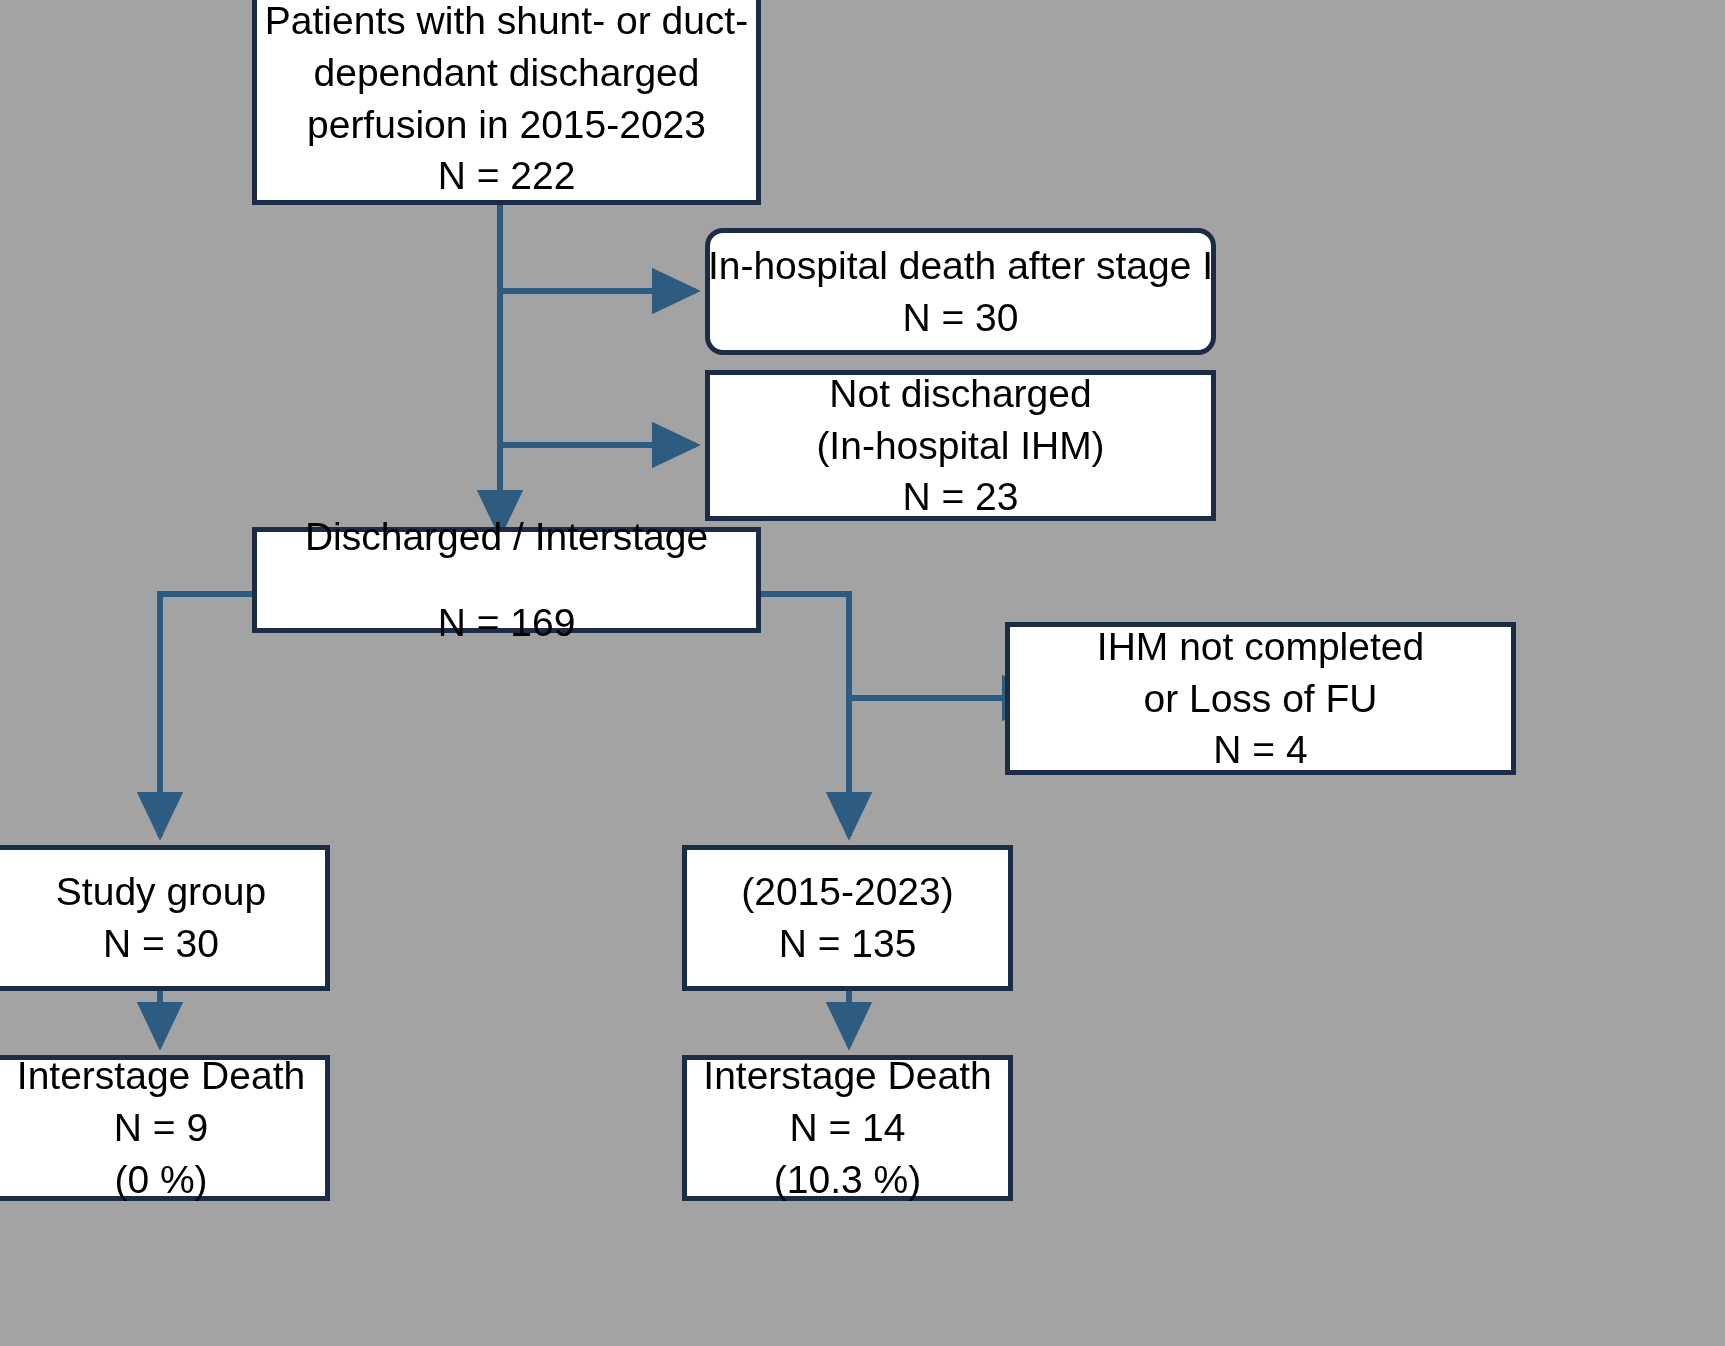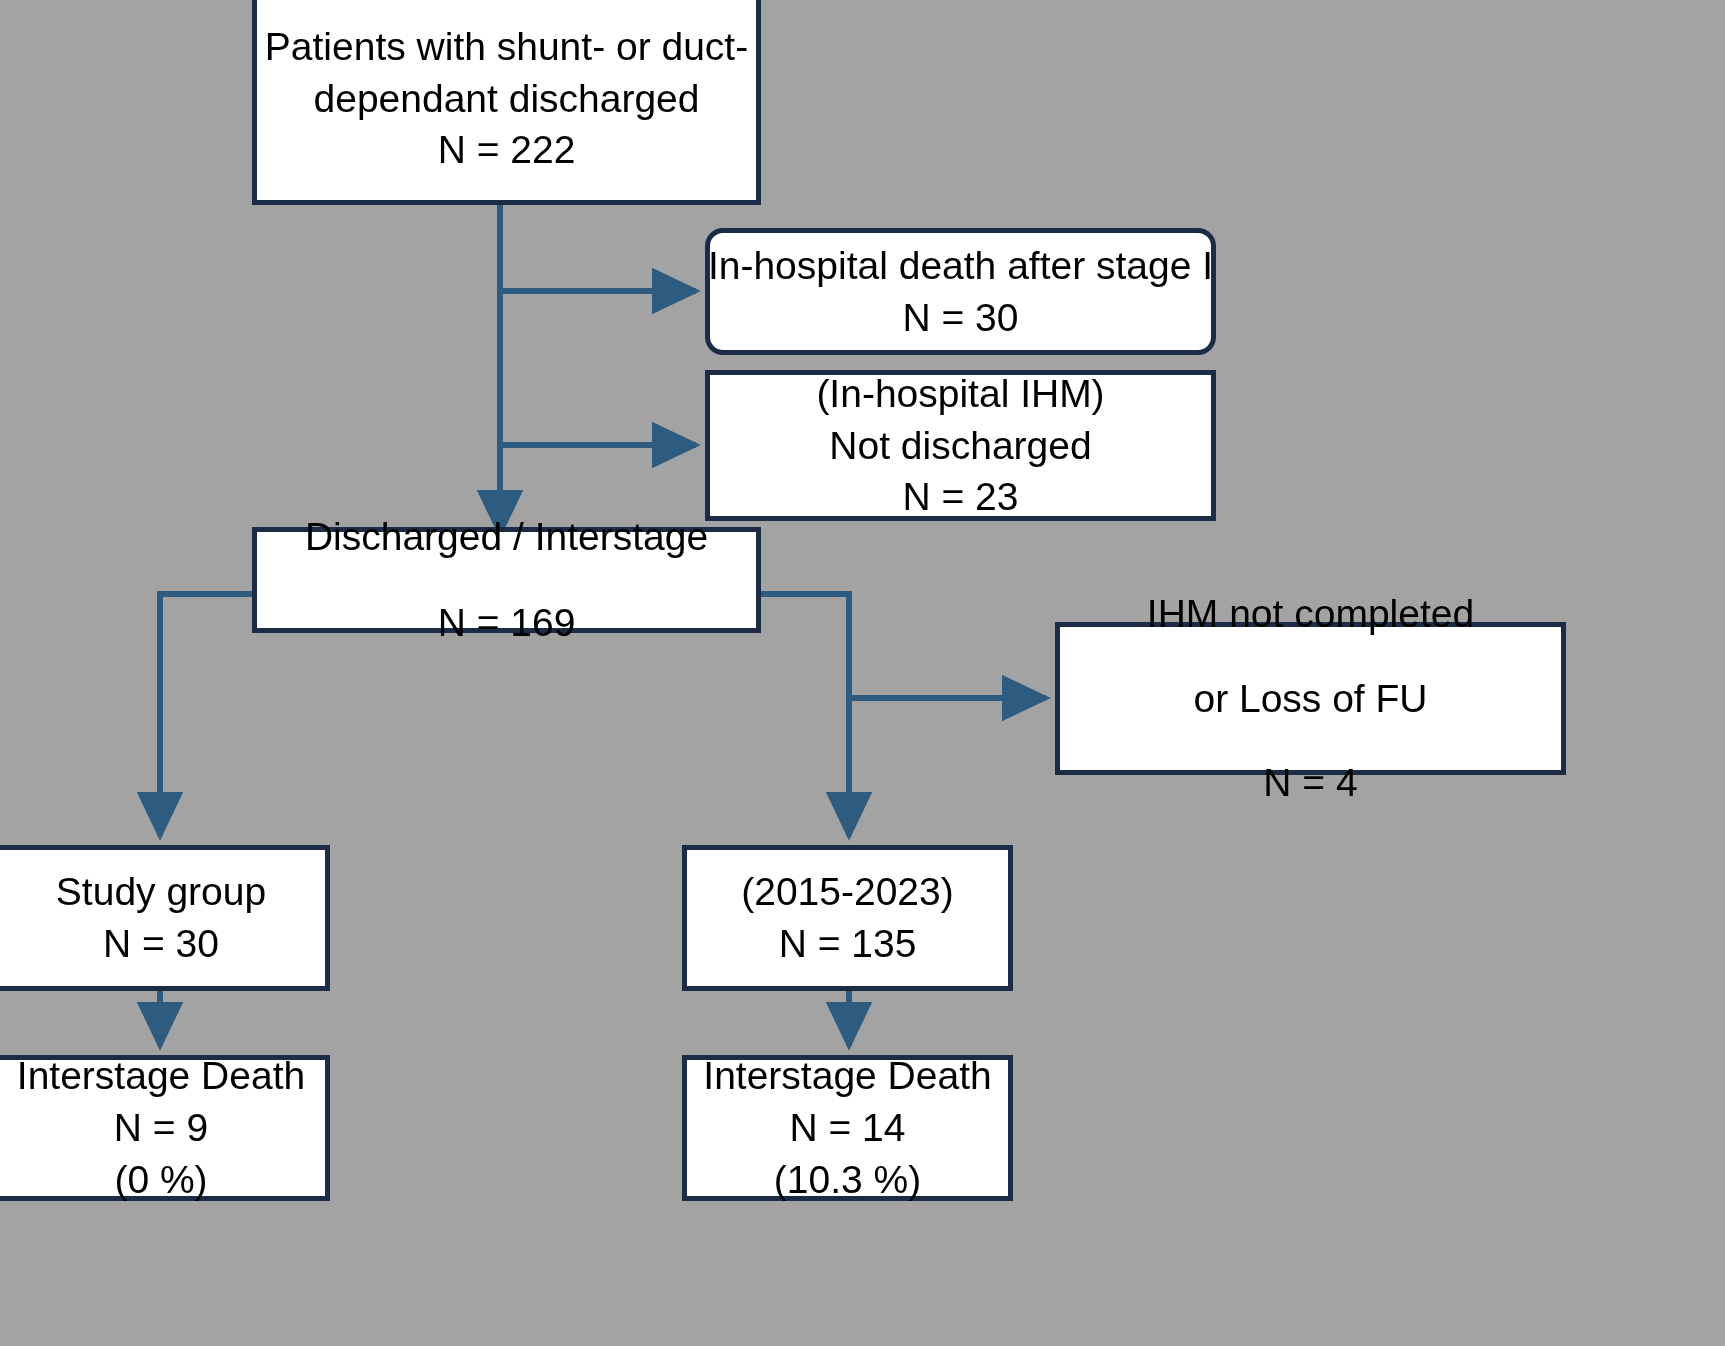--- a/index.html
+++ b/index.html
@@ -42,21 +42,21 @@
     height: 1346px;
     z-index: 1;
     pointer-events: none;
   }
 
   
   #node-cohort        { left: 252px;  top: -8px;   width: 509px; height: 213px; }
   #node-inhosp-death  { left: 705px;  top: 228px;  width: 511px; height: 127px; border-radius: 18px; }
   #node-not-discharged{ left: 705px;  top: 370px;  width: 511px; height: 151px; }
   #node-discharged    { left: 252px;  top: 527px;  width: 509px; height: 106px; gap: 34px; }
-  #node-ihm-not-done  { left: 1055px; top: 622px;  width: 511px; height: 153px; gap: 33px; }
+  #node-ihm-not-done  { left: 1005px; top: 622px;  width: 511px; height: 153px; }
   #node-study-group   { left: -8px;   top: 845px;  width: 338px; height: 146px; }
   #node-control-group { left: 682px;  top: 845px;  width: 331px; height: 146px; }
   #node-death-study   { left: -8px;   top: 1055px; width: 338px; height: 146px; }
   #node-death-control { left: 682px;  top: 1055px; width: 331px; height: 146px; }
 </style>
 </head>
 <body>
 
 <div id="canvas">
 
@@ -83,31 +83,32 @@
 
       <path d="M 160,991 L 160,1046" marker-end="url(#ah)"></path>
 
       <path d="M 849,991 L 849,1046" marker-end="url(#ah)"></path>
     </g>
   </svg>
 
   <div class="node" id="node-cohort">
     <span class="ln">Patients with shunt- or duct-</span>
     <span class="ln">dependant discharged</span>
+    <span class="ln">perfusion in 2015-2023</span>
     <span class="ln">N = 222</span>
   </div>
 
   <div class="node" id="node-inhosp-death">
     <span class="ln">In-hospital death after stage I</span>
     <span class="ln">N = 30</span>
   </div>
 
   <div class="node" id="node-not-discharged">
+    <span class="ln">Not discharged</span>
     <span class="ln">(In-hospital IHM)</span>
-    <span class="ln">Not discharged</span>
     <span class="ln">N = 23</span>
   </div>
 
   <div class="node" id="node-discharged">
     <span class="ln">Discharged / Interstage</span>
     <span class="ln">N = 169</span>
   </div>
 
   <div class="node" id="node-ihm-not-done">
     <span class="ln">IHM not completed</span>

